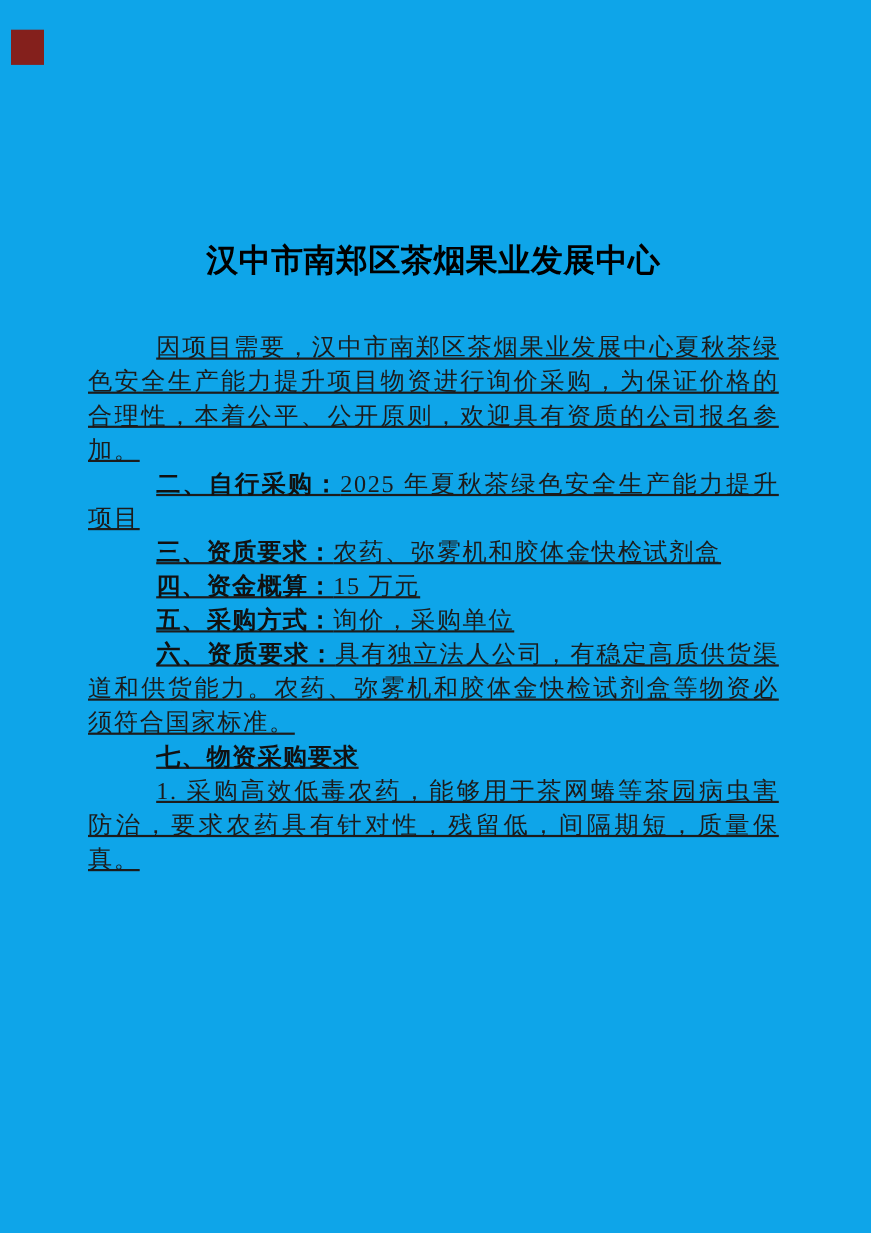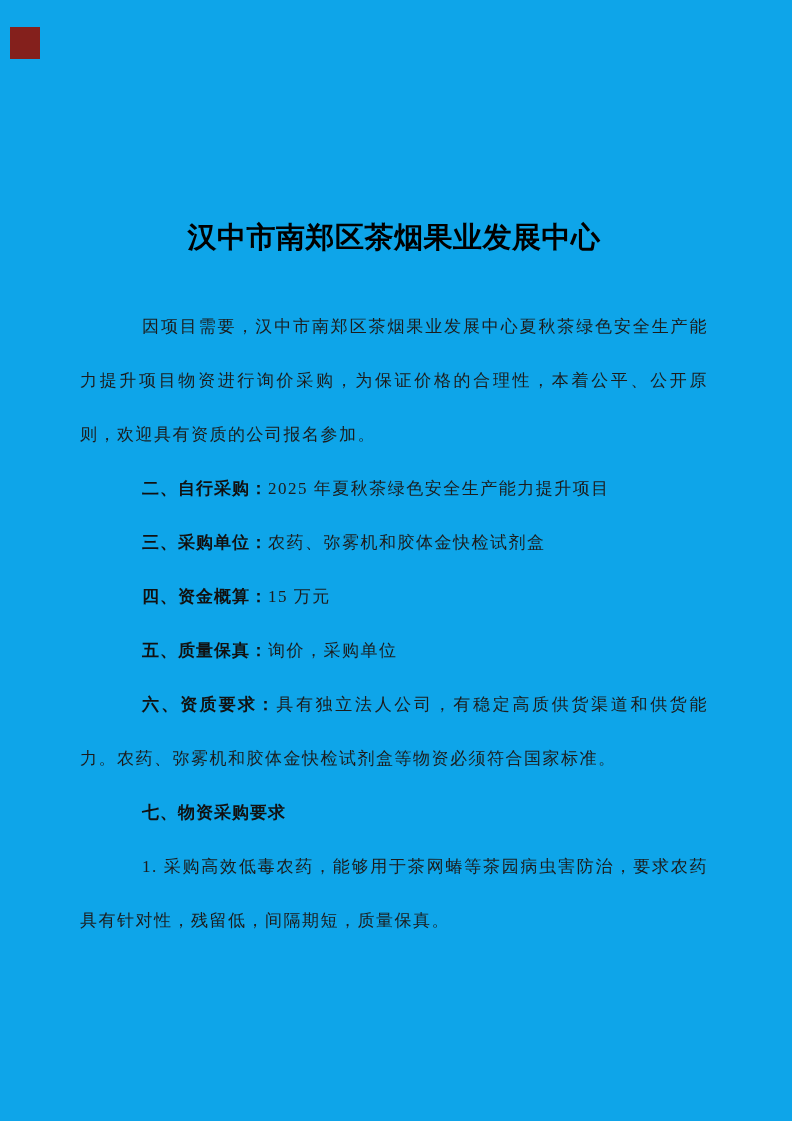--- a/index.html
+++ b/index.html
@@ -36,25 +36,26 @@
     font-weight: bold;
     line-height: 42px;
     text-align: center;
     color: #000000;
     letter-spacing: 0.5px;
   }
   .title-line {
     display: block;
   }
   .doc-body {
-    font-size: 17px;
-    line-height: 54px;
+    font-size: 22px;
+    line-height: 31px;
     letter-spacing: 1.5px;
     text-align: justify;
     text-justify: inter-character;
+    text-decoration: underline;
   }
   .para {
     margin: 0;
     text-indent: 62px;
   }
   .item-label {
     font-family: "Liberation Sans", sans-serif;
     font-weight: bold;
     color: #111111;
     letter-spacing: 1px;
@@ -70,25 +71,25 @@
     <h1 class="doc-title">
       <span class="title-line">汉中市南郑区茶烟果业发展中心</span>
     </h1>
 
     <div class="doc-body">
       <p class="para">因项目需要，汉中市南郑区茶烟果业发展中心夏秋茶绿色安全生产能力提升项目物资进行询价采购，为保证价格的合理性，本着公平、公开原则，欢迎具有资质的公司报名参加。</p>
 
 
       <p class="para"><span class="item-label">二、自行采购：</span><span>2025 年夏秋茶绿色安全生产能力提升项目</span></p>
 
-      <p class="para"><span class="item-label">三、采购单位：</span><span>农药、弥雾机和胶体金快检试剂盒</span></p>
+      <p class="para"><span class="item-label">三、资质要求：</span><span>农药、弥雾机和胶体金快检试剂盒</span></p>
 
       <p class="para"><span class="item-label">四、资金概算：</span><span>15 万元</span></p>
 
-      <p class="para"><span class="item-label">五、质量保真：</span><span>询价，采购单位</span></p>
+      <p class="para"><span class="item-label">五、采购方式：</span><span>询价，采购单位</span></p>
 
       <p class="para"><span class="item-label">六、资质要求：</span><span>具有独立法人公司，有稳定高质供货渠道和供货能力。农药、弥雾机和胶体金快检试剂盒等物资必须符合国家标准。</span></p>
 
       <p class="para"><span class="item-label">七、物资采购要求</span></p>
 
       <p class="para">1. 采购高效低毒农药，能够用于茶网蝽等茶园病虫害防治，要求农药具有针对性，残留低，间隔期短，质量保真。</p>
     </div>
   </div>
 </div>
 

